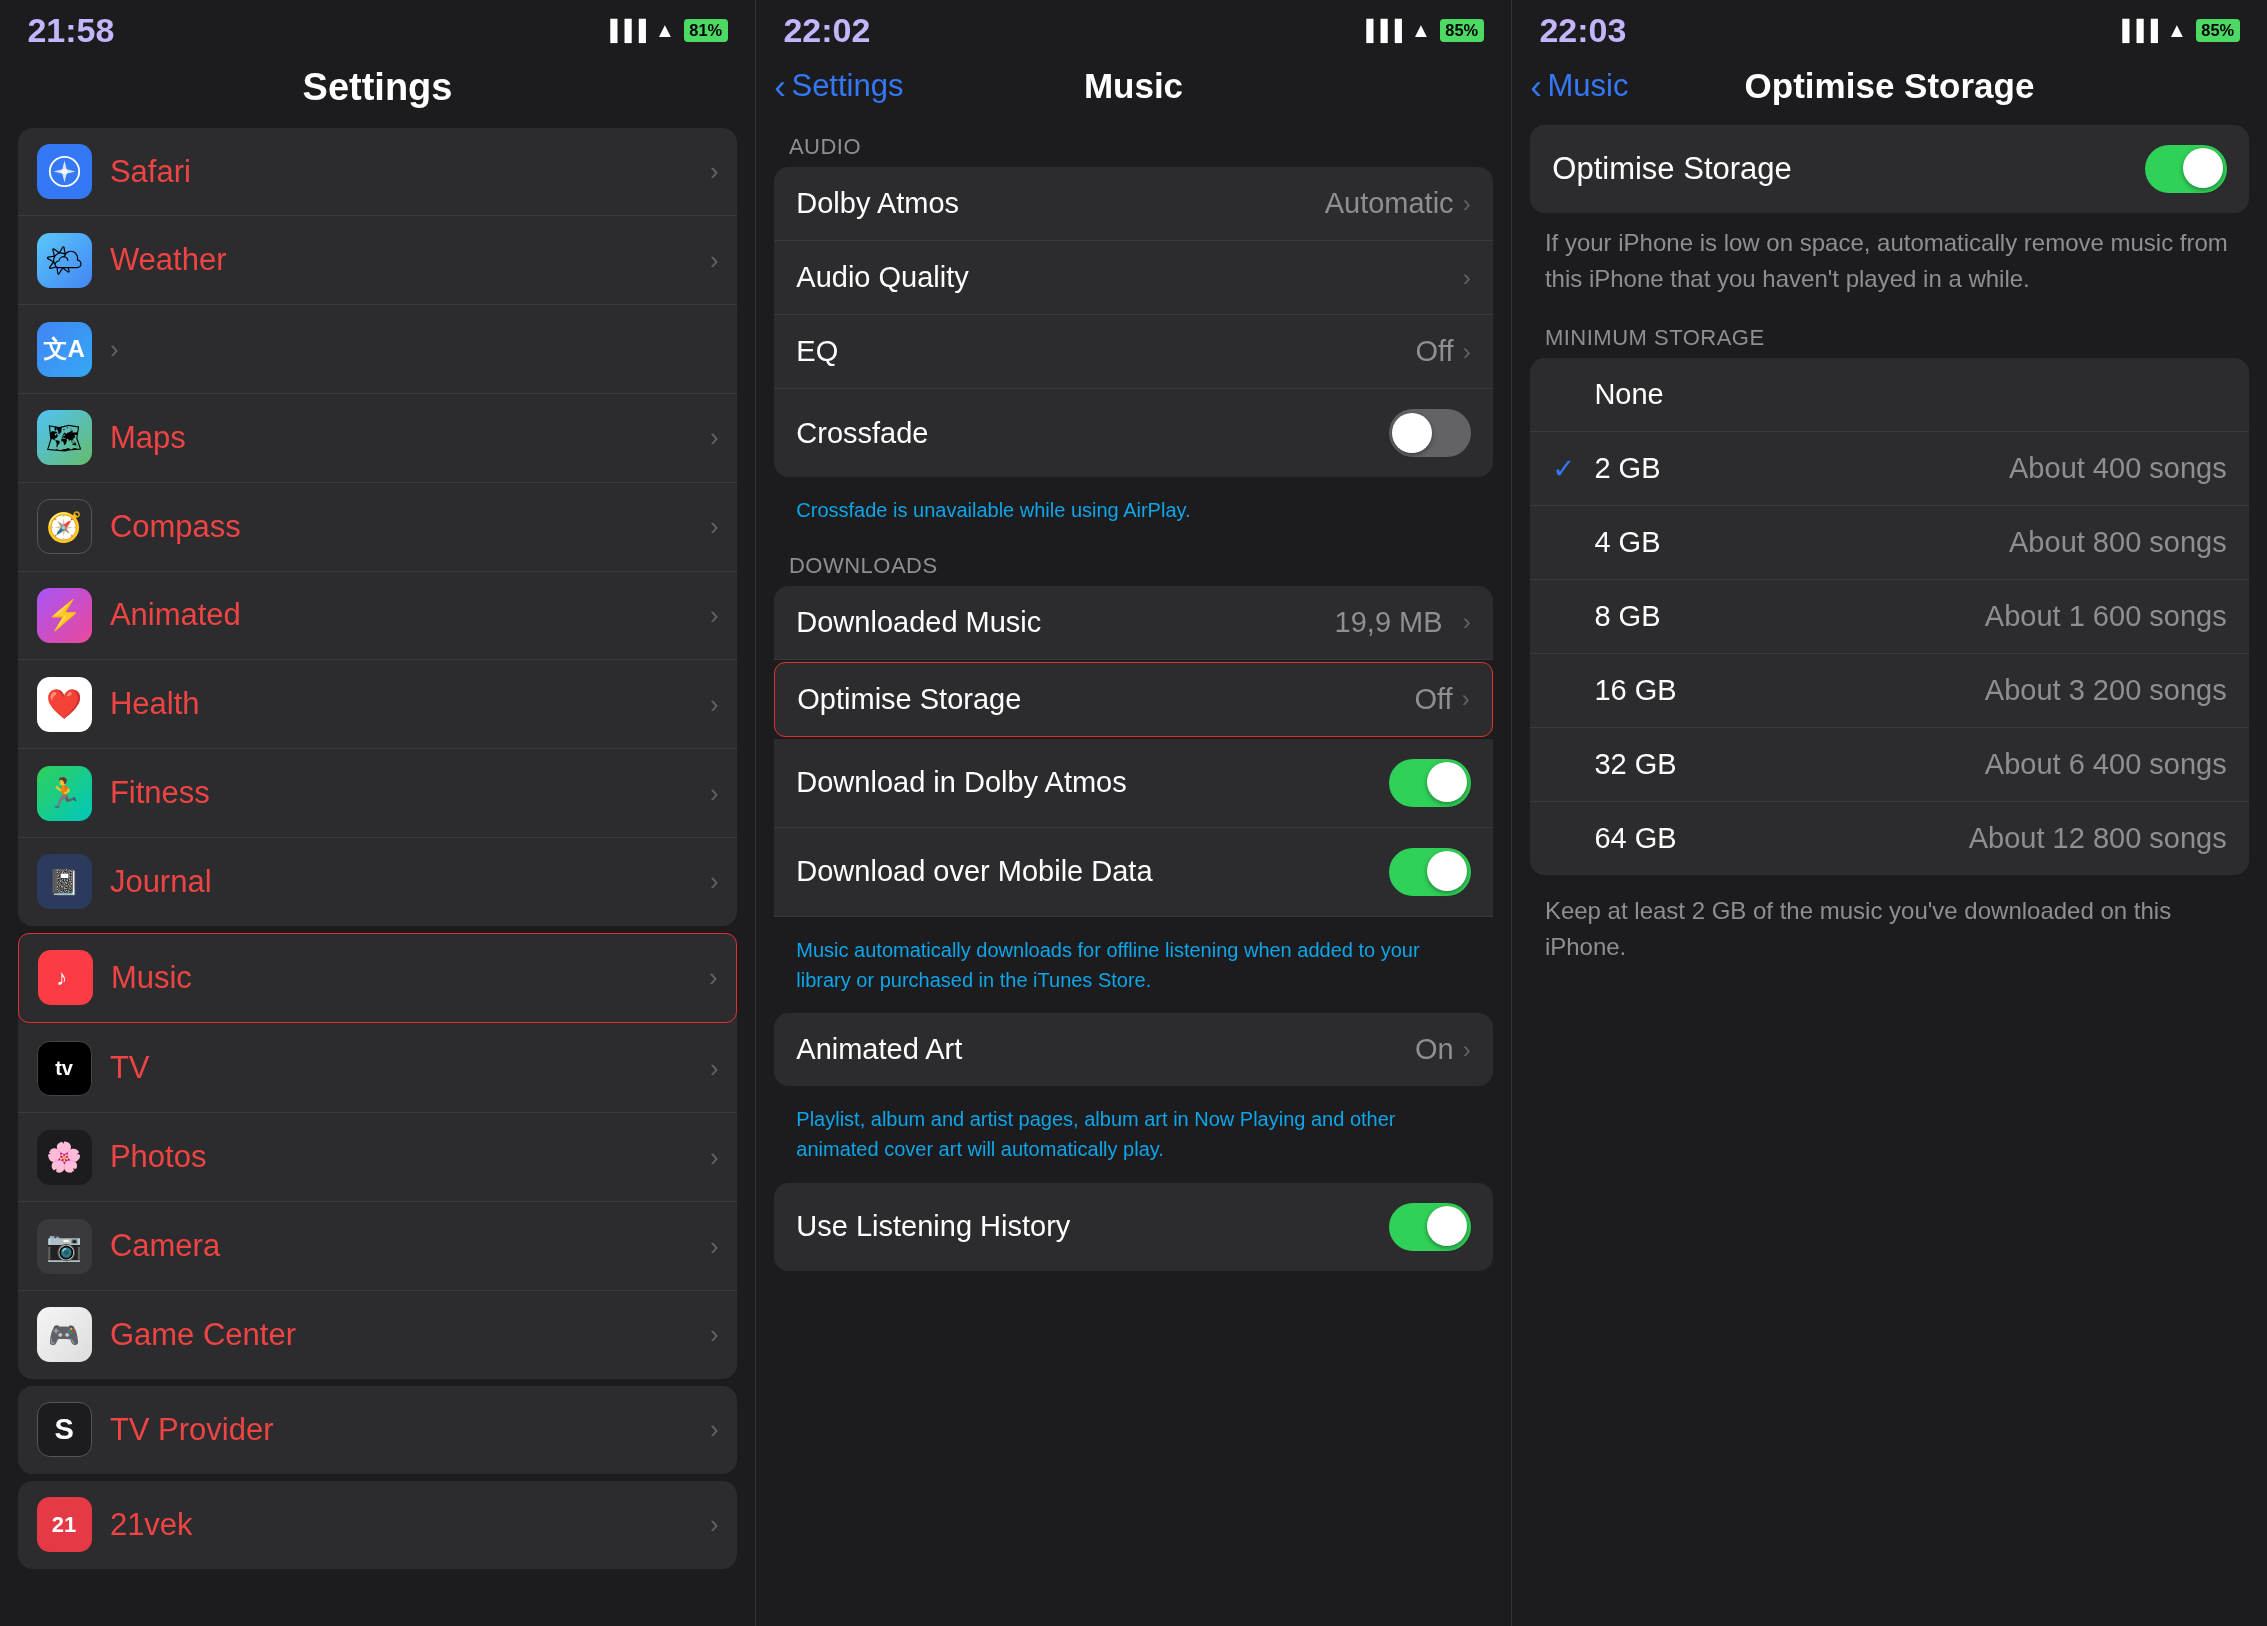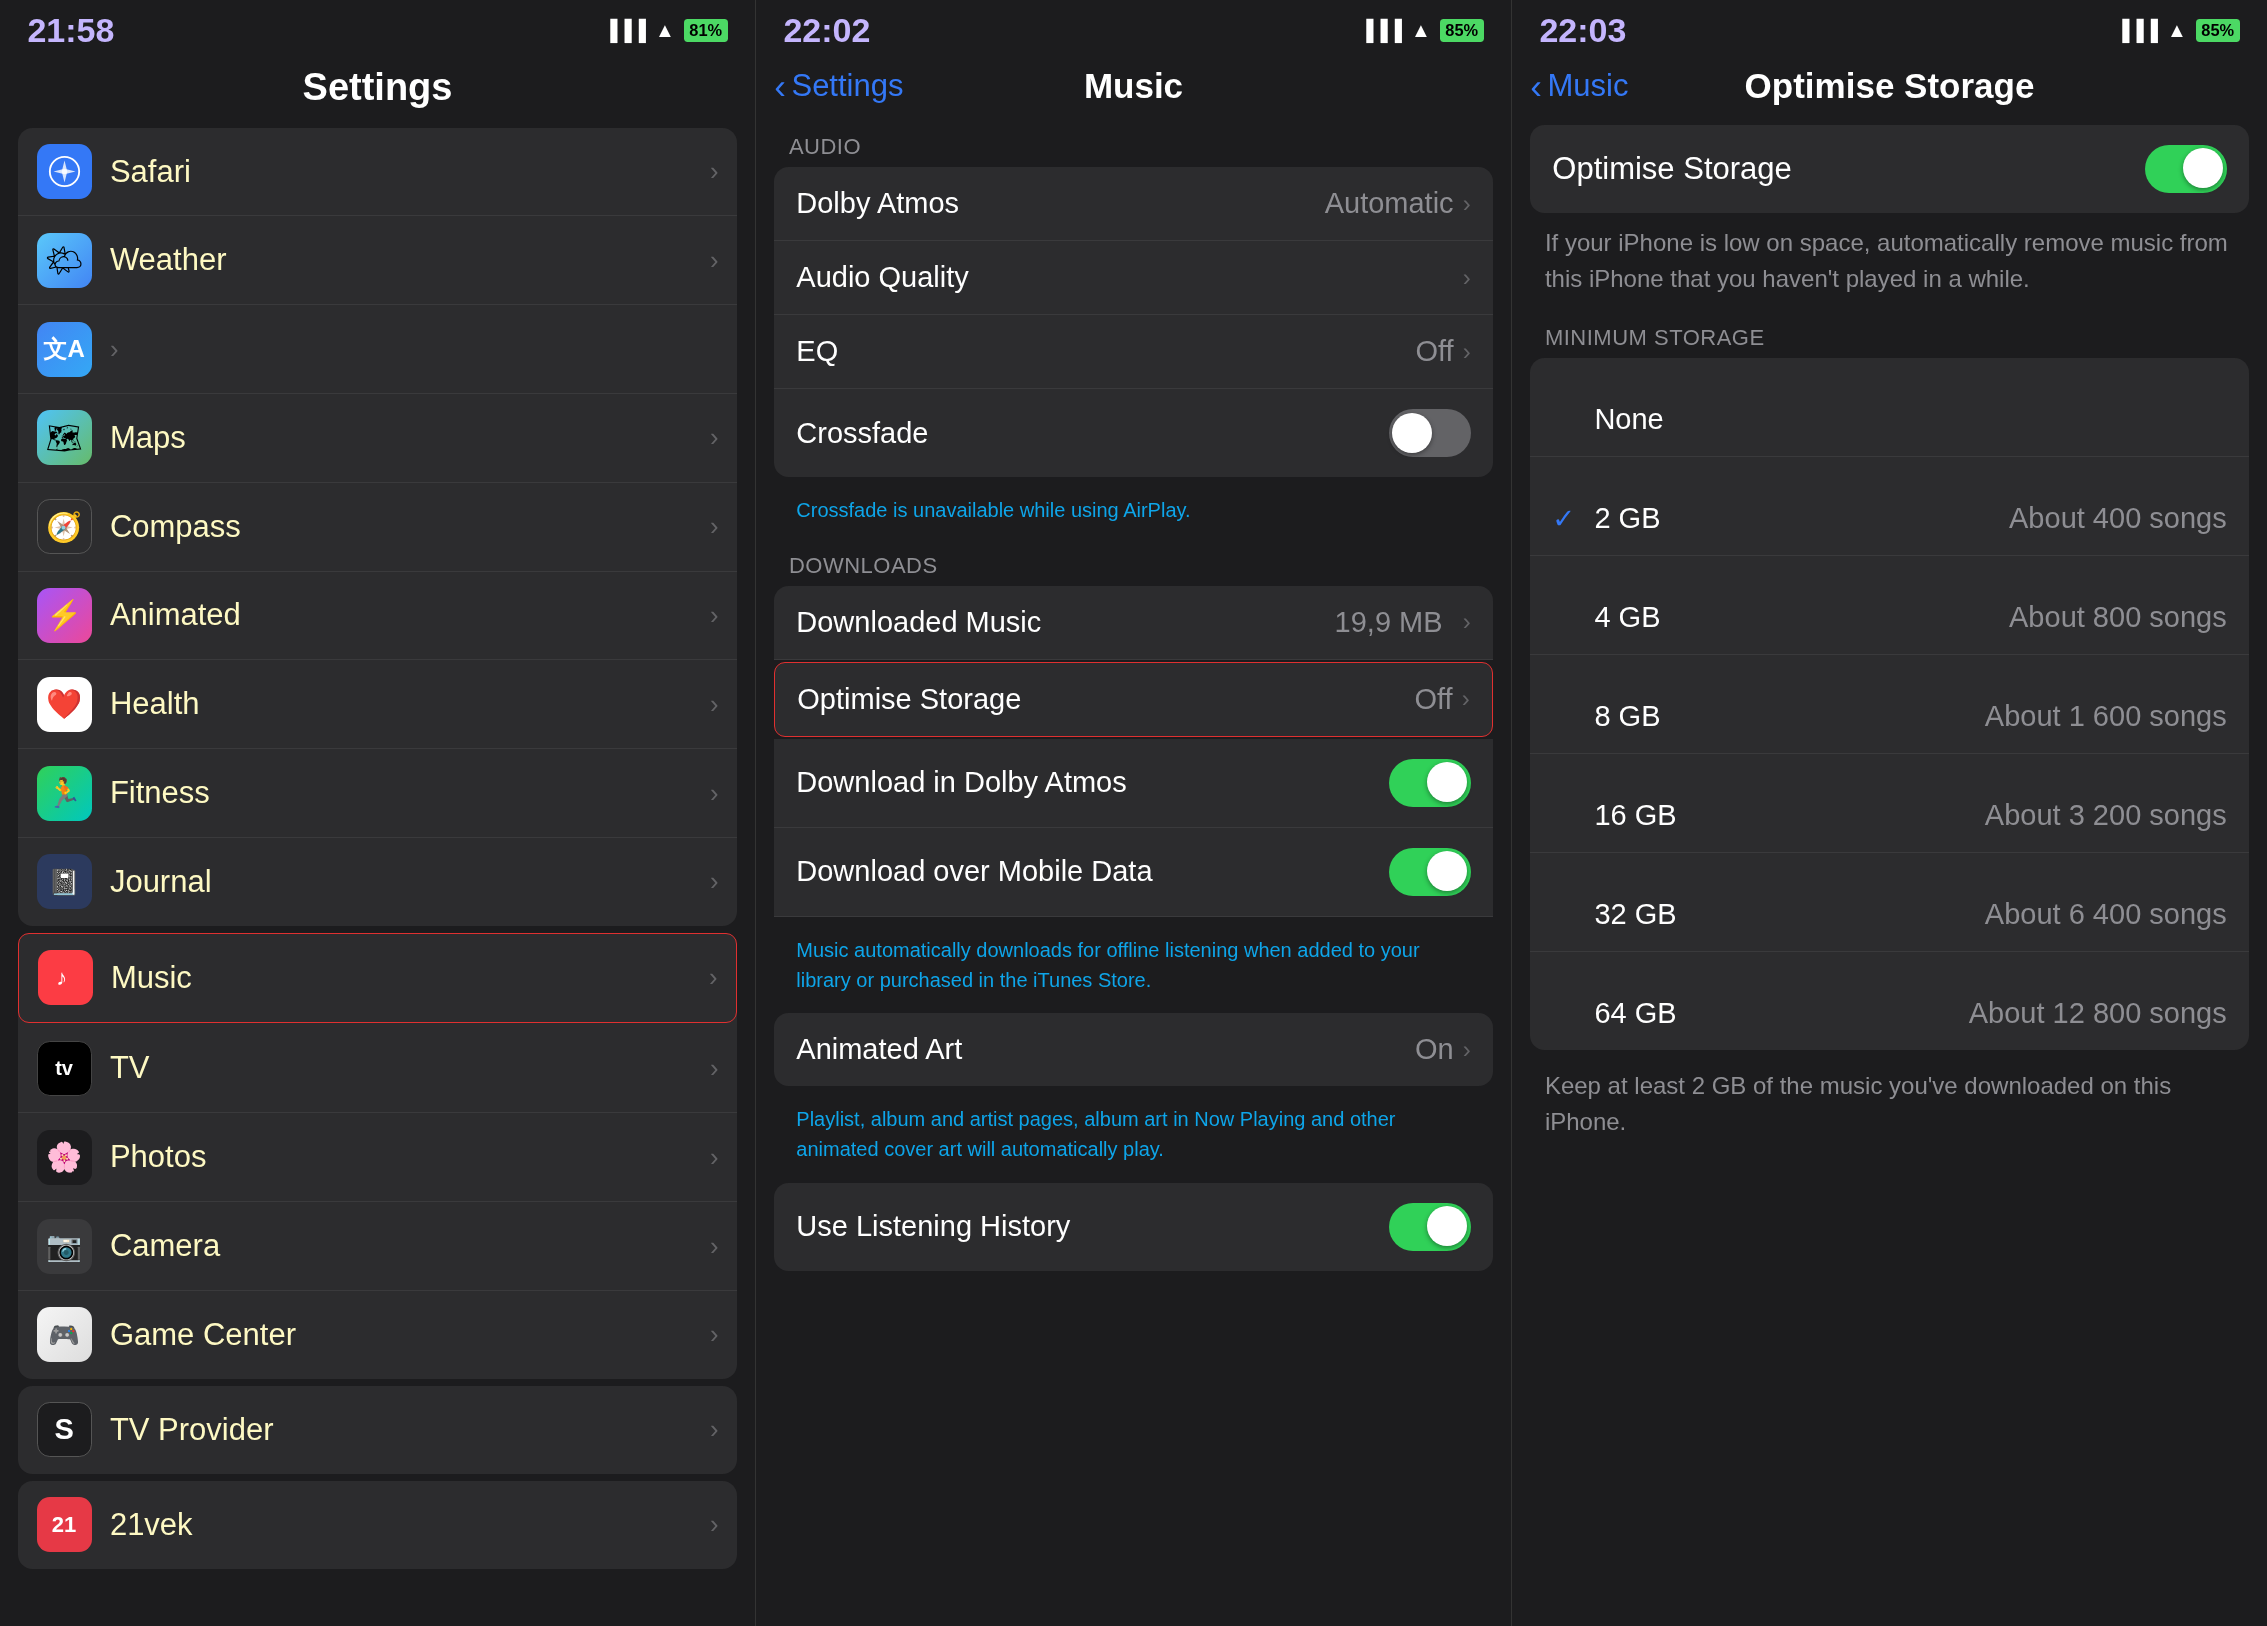--- a/index.html
+++ b/index.html
@@ -93,21 +93,21 @@
       border-radius: 12.8px;
       display: flex;
       align-items: center;
       justify-content: center;
       margin-right: 18.3px;
       font-size: 29px;
       flex-shrink: 0;
     }
     .item-label {
       flex: 1;
-      color: #fef9c3;
+      color: #ef4444;
       font-size: 31px;
       font-weight: 400;
     }
     .item-chevron {
       color: #636366;
       font-size: 25.6px;
     }
 
     
     .icon-safari { background: #3478f6; }
@@ -267,21 +267,20 @@
       background: #2c2c2e;
       border-radius: 14.6px;
       overflow: hidden;
       margin-bottom: 9.1px;
     }
     .storage-item {
       display: flex;
       align-items: center;
       padding: 20px 22px;
       border-bottom: 0.9px solid #3a3a3c;
-      margin-top: 25px;
     }
     .storage-item:last-child { border-bottom: none; }
     .storage-check {
       width: 33px;
       color: #3478f6;
       font-size: 27.4px;
       margin-right: 9.1px;
     }
     .storage-name {
       flex: 1;

